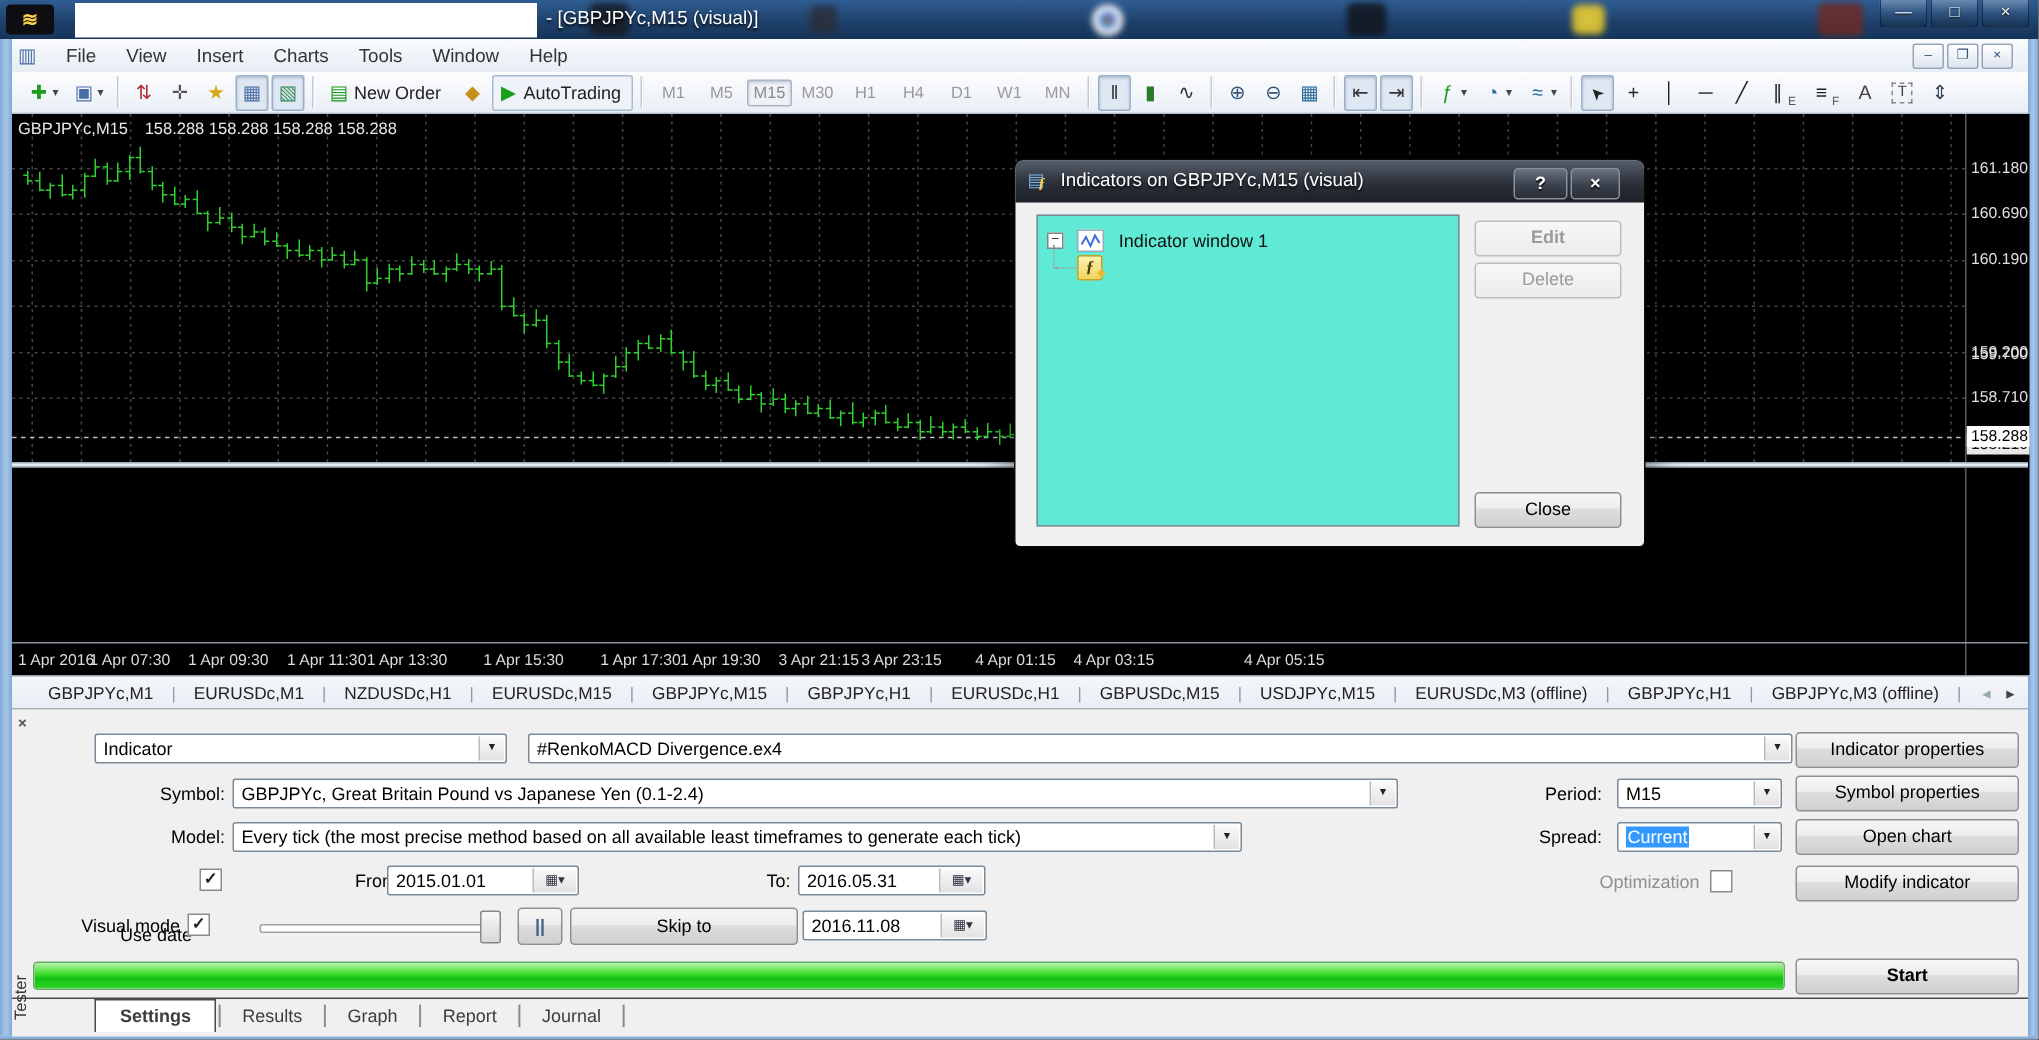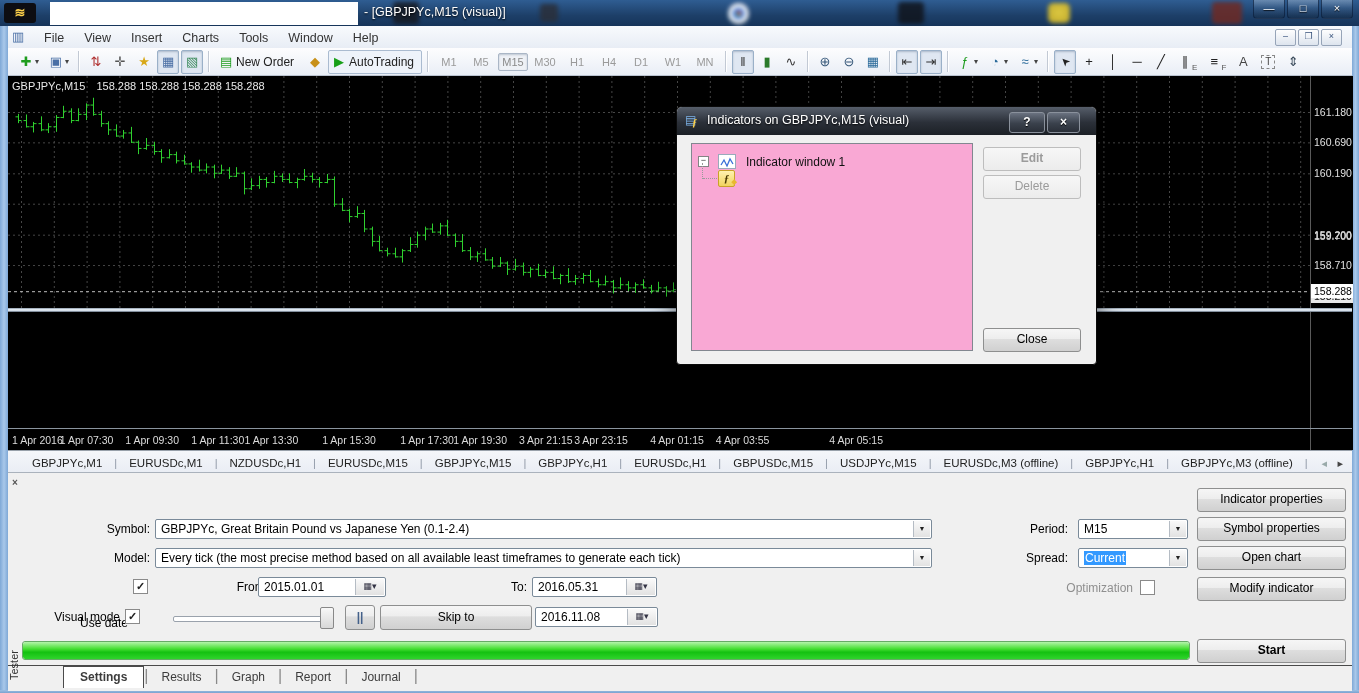--- a/index.html
+++ b/index.html
@@ -84,21 +84,21 @@
   .dlg-title{position:absolute;left:0;top:0;right:0;height:28px;border-radius:5px 5px 0 0;
     background:linear-gradient(#565e6a,#2b3039 55%,#1c2026);}
   .dlg-icon{position:absolute;left:8px;top:6px;width:16px;height:16px;font-size:12px;color:#7db3e8;}
   .dlg-icon .f{position:absolute;left:7px;top:4px;color:#ffd24a;font-size:10px;font-family:"Liberation Serif",serif;font-style:italic;font-weight:bold;}
   .dlg-title-text{position:absolute;left:30px;top:6px;color:#fff;font-size:12.5px;text-shadow:0 1px 2px #000;}
   .dlg-btn{position:absolute;top:5px;height:19px;background:linear-gradient(#6a7280,#3a414c 55%,#2a2f38);
     border:1px solid #8a919c;border-radius:3px;color:#fff;font-size:12px;font-weight:bold;text-align:center;line-height:18px;
     text-shadow:0 1px 1px #000;}
   .dlg-help{left:332px;width:34px;}
   .dlg-close{left:370px;width:31px;}
-  .dlg-list{position:absolute;left:14px;top:36px;width:280px;height:206px;background:#f9a8d4;border:1px solid #828790;}
+  .dlg-list{position:absolute;left:14px;top:36px;width:280px;height:206px;background:#5eead4;border:1px solid #828790;}
   .tree-row{position:absolute;left:6px;top:8px;height:18px;white-space:nowrap;}
   .tree-expander{display:inline-block;width:9px;height:9px;border:1px solid #848484;background:#fff;
     font-size:9px;line-height:7px;text-align:center;color:#333;vertical-align:middle;margin-right:5px;}
   .tree-win-icon{display:inline-block;width:16px;height:13px;border:1px solid #9ab;background:#fff;vertical-align:middle;margin-right:5px;}
   .tree-label{font-size:12px;color:#111;vertical-align:middle;}
   .tree-vline{position:absolute;left:10px;top:19px;height:16px;border-left:1px dotted #9a9a9a;}
   .tree-hline{position:absolute;left:11px;top:34px;width:14px;border-top:1px dotted #9a9a9a;}
   .f-icon{position:absolute;left:26px;top:26px;width:15px;height:15px;border:1px solid #c9a227;border-radius:2px;
     background:linear-gradient(#fff2b0,#f1d35e);font-family:"Liberation Serif",serif;font-style:italic;font-weight:bold;
     font-size:11px;color:#4a3a00;text-align:center;line-height:14px;}
@@ -626,21 +626,21 @@
       <span class="tlabel" style="left: 18.6px; width: 120px; text-align: center;">1 Apr 07:30</span>
       <span class="tlabel" style="left: 84.2px; width: 120px; text-align: center;">1 Apr 09:30</span>
       <span class="tlabel" style="left: 149.8px; width: 120px; text-align: center;">1 Apr 11:30</span>
       <span class="tlabel" style="left: 215.4px; width: 96px; text-align: center;">1 Apr 13:30</span>
       <span class="tlabel" style="left: 281px; width: 120px; text-align: center;">1 Apr 15:30</span>
       <span class="tlabel" style="left: 359px; width: 120px; text-align: center;">1 Apr 17:30</span>
       <span class="tlabel" style="left: 412.2px; width: 120px; text-align: center;">1 Apr 19:30</span>
       <span class="tlabel" style="left: 477.8px; width: 120px; text-align: center;">3 Apr 21:15</span>
       <span class="tlabel" style="left: 533px; width: 120px; text-align: center;">3 Apr 23:15</span>
       <span class="tlabel" style="left: 609px; width: 120px; text-align: center;">4 Apr 01:15</span>
-      <span class="tlabel" style="left: 674.6px; width: 120px; text-align: center;">4 Apr 03:55</span>
+      <span class="tlabel" style="left: 674.6px; width: 120px; text-align: center;">4 Apr 03:15</span>
       <span class="tlabel" style="left: 755px; width: 120px; text-align: right;">4 Apr 05:15</span>
     </div>
 </div>
 
 <div class="abs price-scale">
   <div class="ps-clip" id="price-ticks">
       <span class="ptick" style="top: 30px;">161.180</span>
       <span class="ptick" style="top: 60.3604px;">160.690</span>
       <span class="ptick" style="top: 91.3404px;">160.190</span>
       <span class="ptick" style="top: 121.701px; margin-top: 32px;">159.700</span>
@@ -683,34 +683,42 @@
     <div class="f-icon">ƒ<span class="dia">◆</span></div>
   </div>
   <div class="btn disabled dlg-side-btn" style="top:40px;font-weight:bold;">Edit</div>
   <div class="btn disabled dlg-side-btn" style="top:68px;">Delete</div>
   <div class="btn dlg-side-btn" style="top:221px;">Close</div>
 </div>
 
 <div class="abs tester">
   <span class="tester-x">×</span>
 
+  <div class="combo" style="left:55px;top:16px;width:275px;height:20px;">
+    <span>Indicator</span>
+    <span class="arr">▼</span>
+  </div>
+  <div class="combo" style="left:344px;top:16px;width:843px;height:20px;">
+    <span>#RenkoMACD Divergence.ex4</span>
+    <span class="arr">▼</span>
+  </div>
 
   <div class="lbl" style="left:40px;top:49px;width:102px;">Symbol:</div>
   <div class="combo" style="left:147px;top:46px;width:777px;height:20px;">
     <span>GBPJPYc, Great Britain Pound vs Japanese Yen (0.1-2.4)</span>
     <span class="arr">▼</span>
   </div>
   <div class="lbl" style="left:950px;top:49px;width:110px;">Period:</div>
   <div class="combo" style="left:1070px;top:46px;width:110px;height:20px;">
     <span>M15</span>
     <span class="arr">▼</span>
   </div>
 
   <div class="lbl" style="left:40px;top:78px;width:102px;">Model:</div>
-  <div class="combo" style="left:147px;top:75px;width:777px;height:20px;">
+  <div class="combo" style="left:147px;top:75px;width:673px;height:20px;">
     <span>Every tick (the most precise method based on all available least timeframes to generate each tick)</span>
     <span class="arr">▼</span>
   </div>
   <div class="lbl" style="left:950px;top:78px;width:110px;">Spread:</div>
   <div class="combo" style="left:1070px;top:75px;width:110px;height:20px;">
     <span class="sel-highlight">Current</span>
     <span class="arr">▼</span>
   </div>
 
   <div class="lbl" style="left:40px;top:107px;width:80px;margin-top:36px;">Use date</div>

